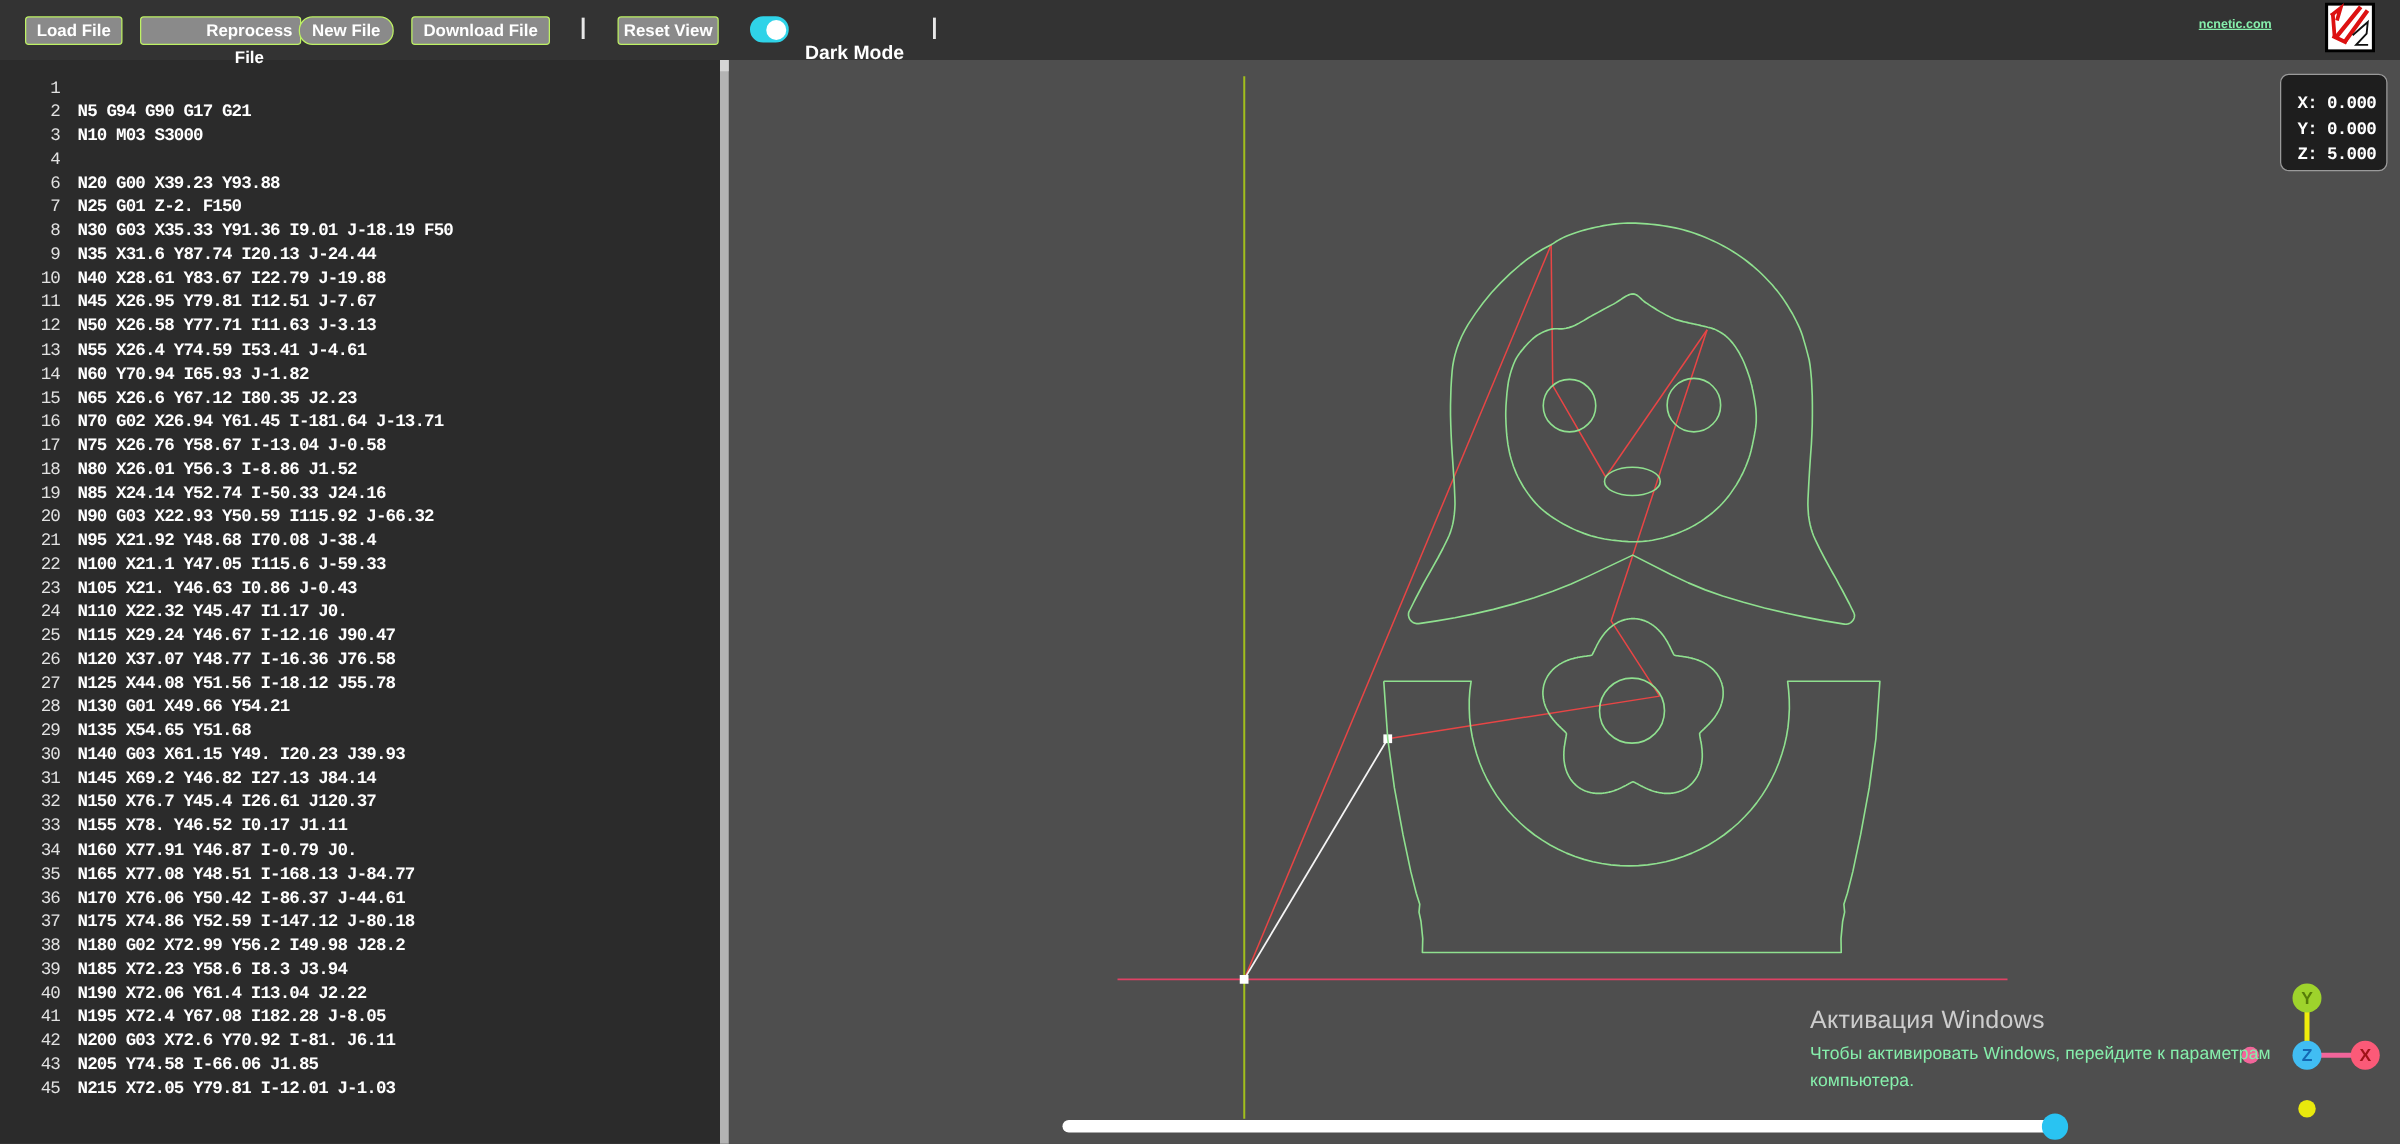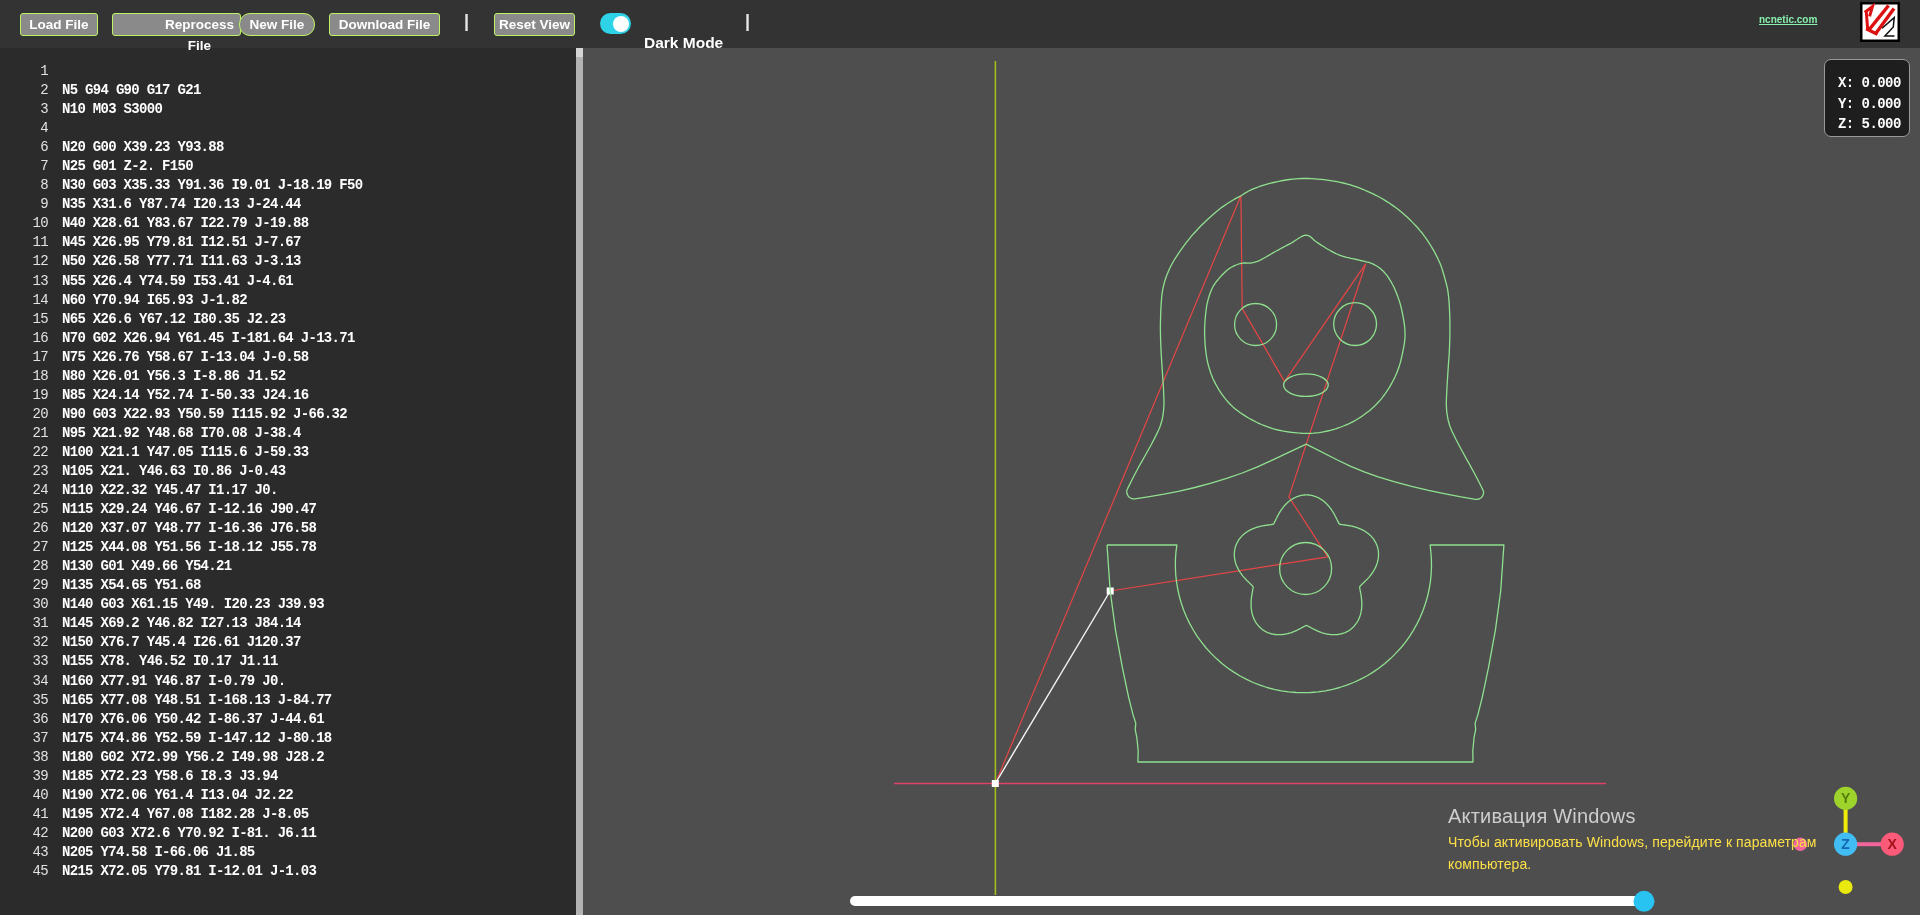--- a/index.html
+++ b/index.html
@@ -22,21 +22,21 @@
   letter-spacing:-0.7px; line-height:19.05px; white-space:nowrap; }
 .row .ln { display:inline-block; width:48px; text-align:right; color:#e2e2e2; font-weight:400; }
 .row .cd { color:#ffffff; font-weight:700; margin-left:14px; }
 #scroll { position:absolute; left:576px; top:48px; width:7px; height:867px; background:#b3b3b3; }
 #scroll .thumb { position:absolute; left:0; top:0; width:7px; height:9px; background:#d5d5d5; }
 #coordbox { position:absolute; left:1824px; top:59px; width:86px; height:78px; background:#1e1e1e;
   border:1px solid #9a9a9a; border-radius:7px; color:#fff; font-family:"Liberation Mono", monospace;
   font-size:14px; font-weight:bold; line-height:20.6px; padding:13px 0 0 13px; letter-spacing:-0.55px; }
 #winact { position:absolute; left:1448px; top:804px; color:#cdcdcd; }
 #winact .t1 { font-size:20px; line-height:25px; letter-spacing:0.2px; }
-#winact .t2 { font-size:14px; line-height:21.5px; margin-top:3px; color:#fde047; letter-spacing:0.1px; }
+#winact .t2 { font-size:14px; line-height:21.5px; margin-top:3px; color:#86efac; letter-spacing:0.1px; }
 svg { position:absolute; left:583px; top:48px; }
 </style></head>
 <body>
 <div id="codepanel">
     <div class="inner">
 <div class="row"><span class="ln">1</span><span class="cd"></span></div>
       <div class="row"><span class="ln">2</span><span class="cd">N5 G94 G90 G17 G21</span></div>
       <div class="row"><span class="ln">3</span><span class="cd">N10 M03 S3000</span></div>
       <div class="row"><span class="ln">4</span><span class="cd"></span></div>
       <div class="row"><span class="ln">6</span><span class="cd">N20 G00 X39.23 Y93.88</span></div>

